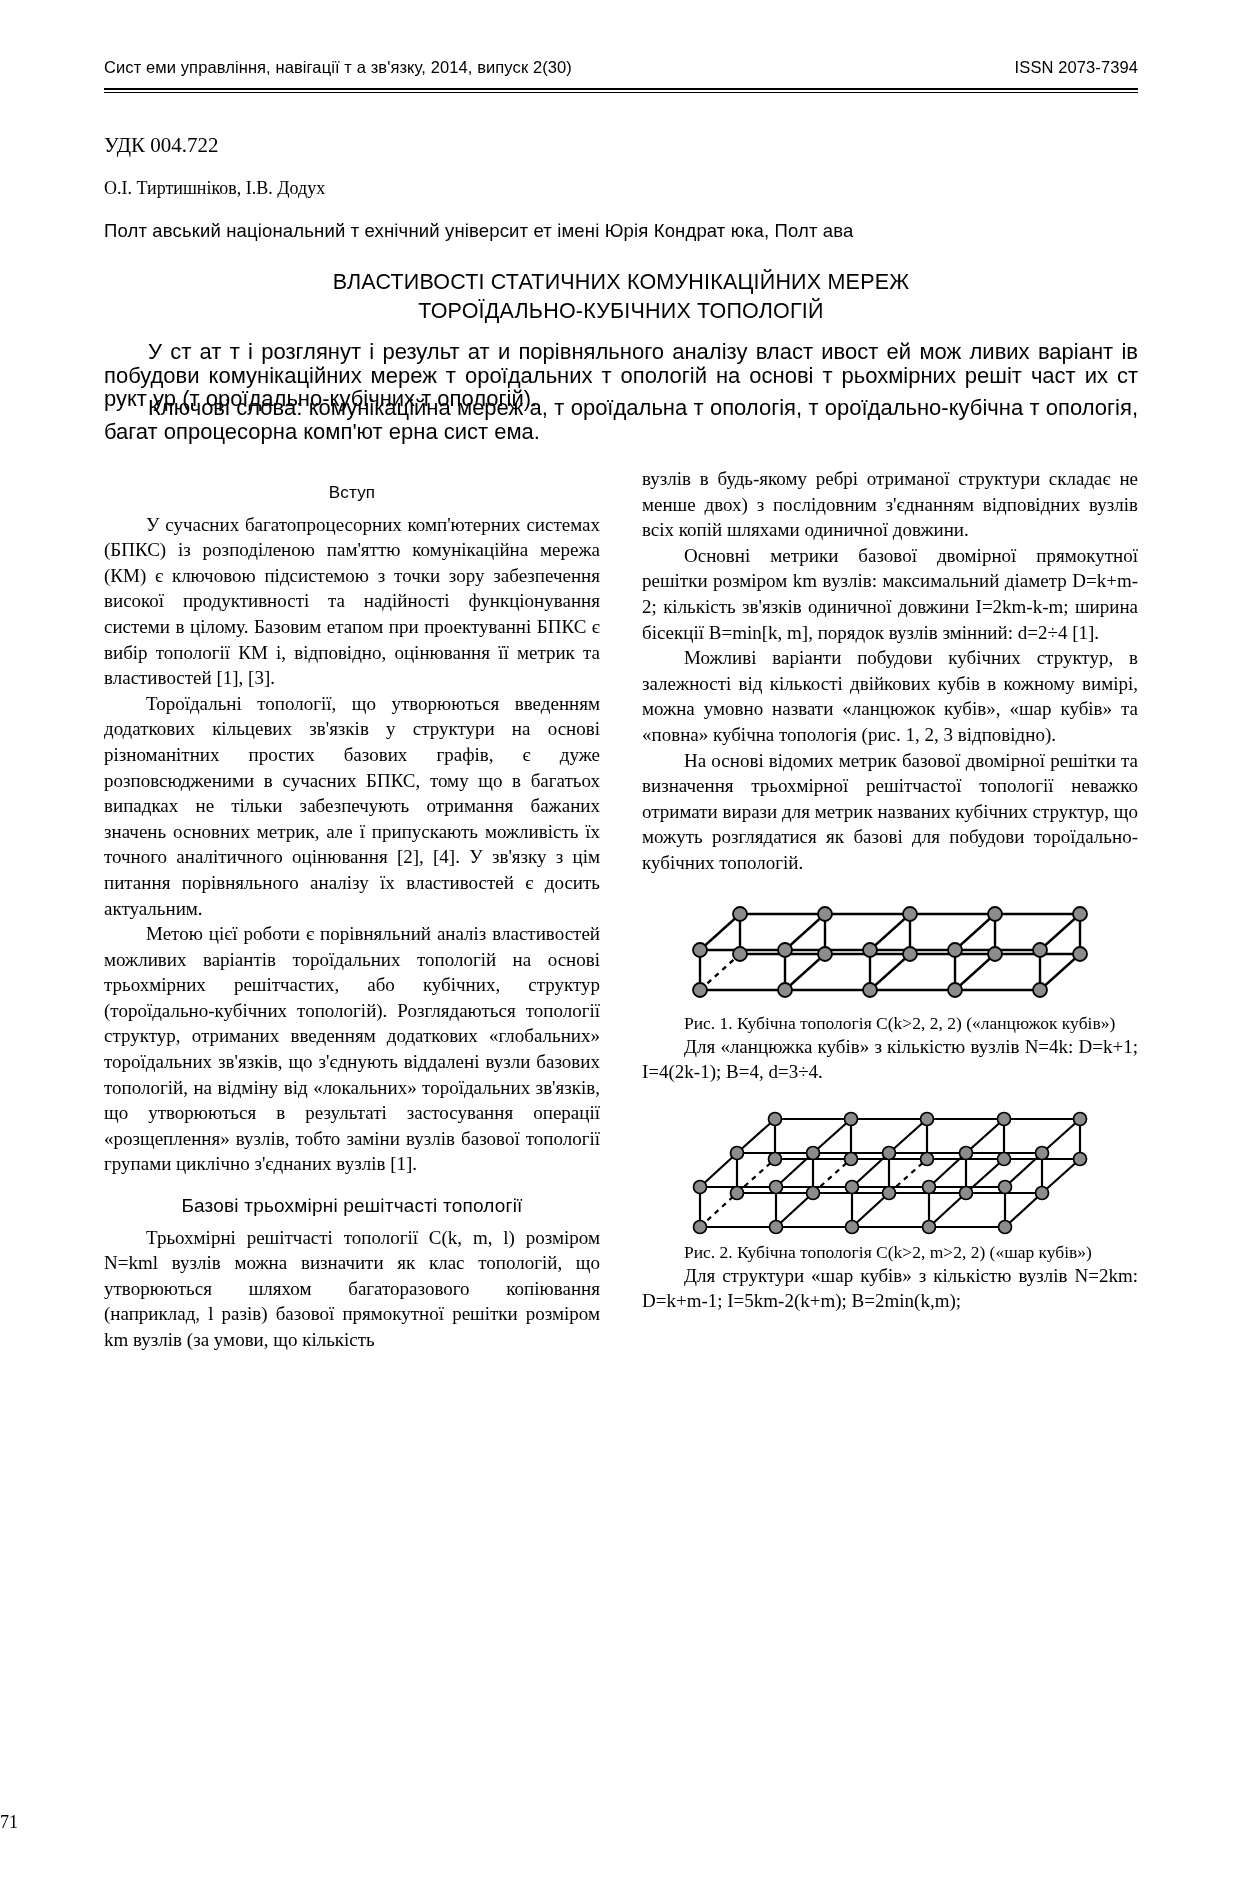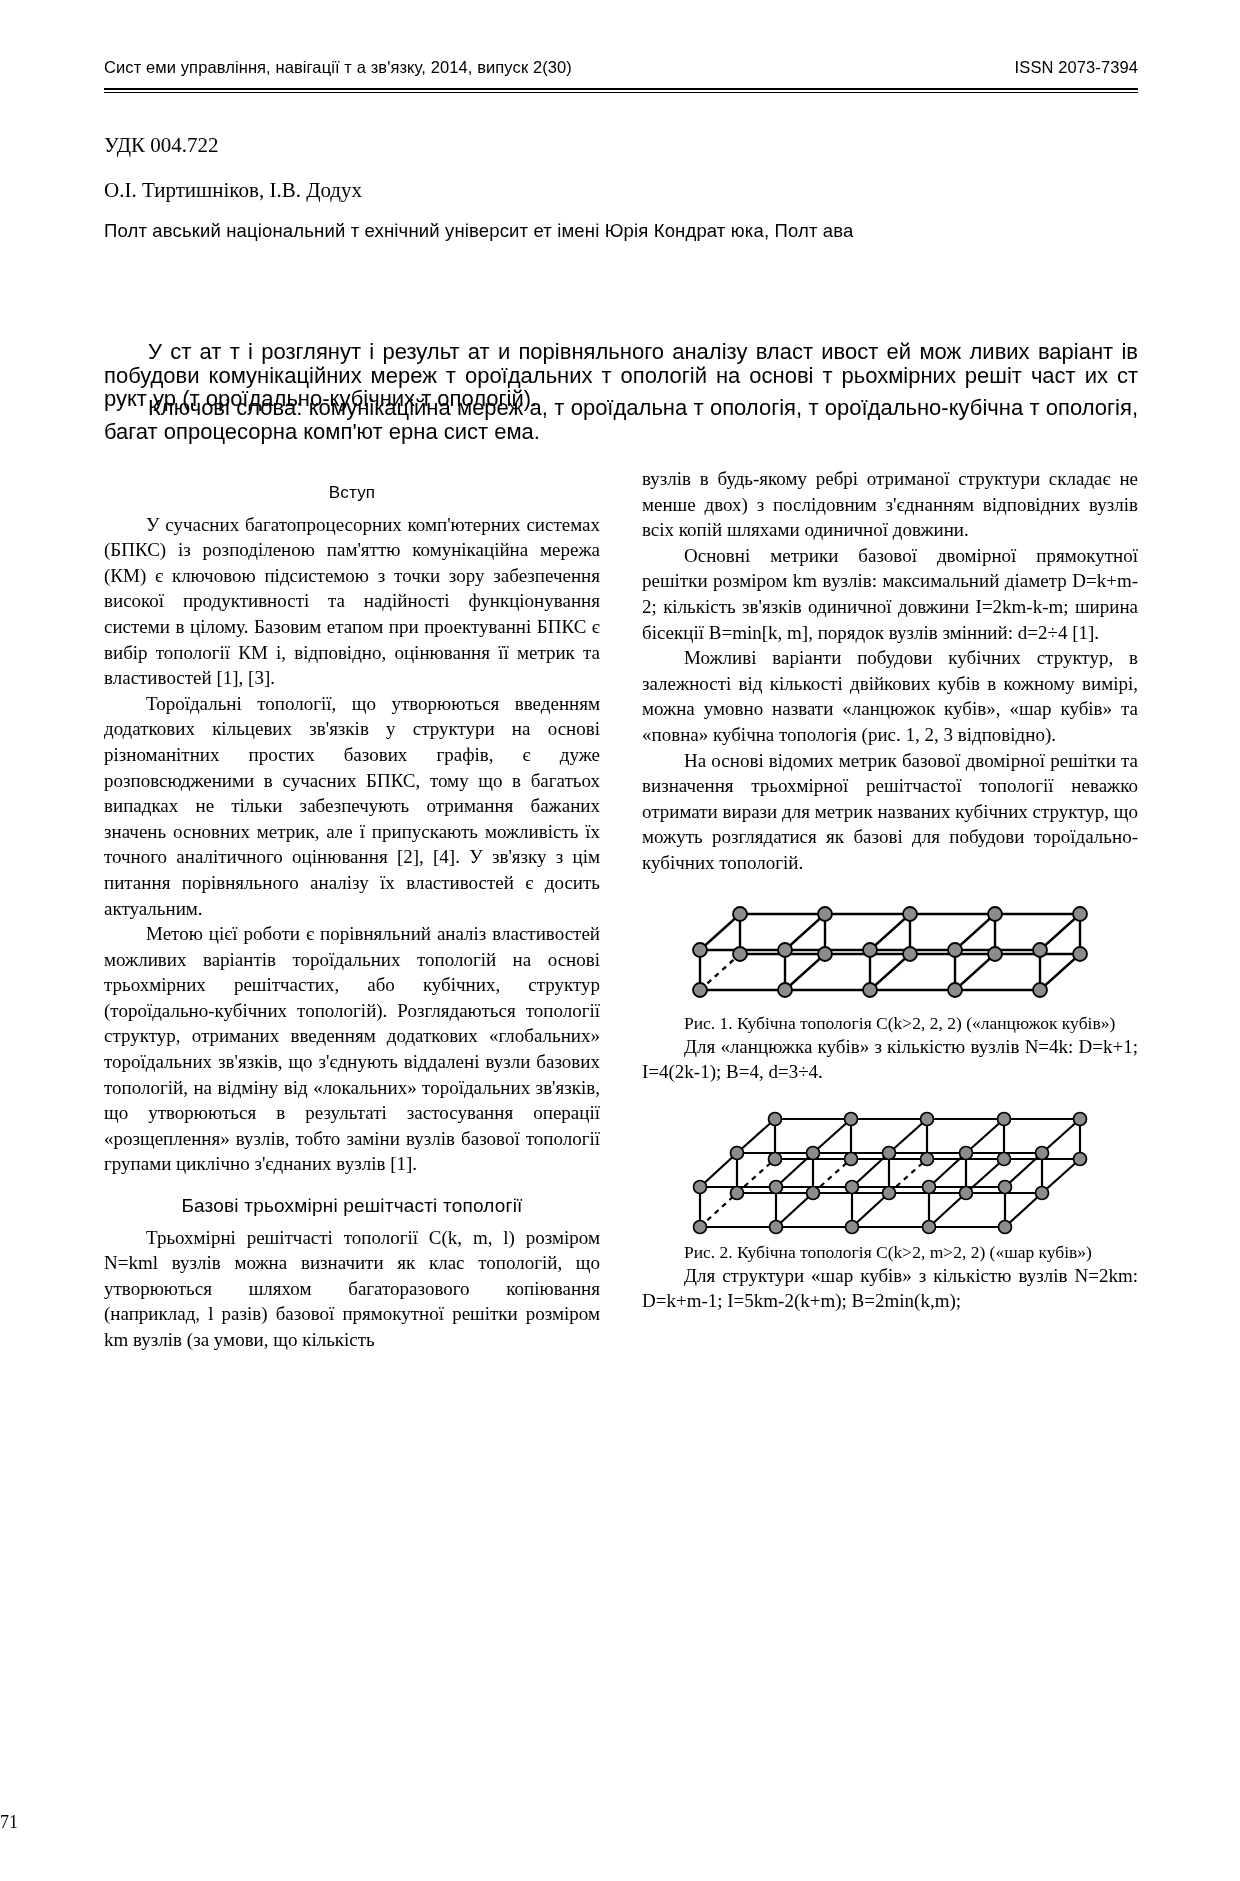--- a/index.html
+++ b/index.html
@@ -49,21 +49,21 @@
     left: 104px;
     top: 133px;
     font-family: "Liberation Serif", serif;
     font-size: 21px;
   }
   .authors {
     position: absolute;
     left: 104px;
     top: 178px;
     font-family: "Liberation Serif", serif;
-    font-size: 21px;
+    font-size: 18px;
   }
   .affiliation {
     position: absolute;
     left: 104px;
     top: 220px;
     width: 1034px;
     font-family: "Liberation Sans", sans-serif;
     font-size: 18.5px;
     letter-spacing: 0.15px;
   }
@@ -157,20 +157,24 @@
 
   <div class="running-head">
     <span>Сист еми управління, навігації т а зв'язку, 2014, випуск 2(30)</span>
     <span>ISSN 2073-7394</span>
   </div>
   <div class="rule"></div>
 
   <div class="udk">УДК 004.722</div>
   <div class="authors">О.І. Тиртишніков, І.В. Додух</div>
   <div class="affiliation">Полт авський національний т ехнічний університ ет  імені Юрія Кондрат юка, Полт ава</div>
+  <div class="doc-title">
+    <div>ВЛАСТИВОСТІ СТАТИЧНИХ КОМУНІКАЦІЙНИХ МЕРЕЖ</div>
+    <div>ТОРОЇДАЛЬНО-КУБІЧНИХ ТОПОЛОГІЙ</div>
+  </div>
   <div class="abstract">У ст ат т і розглянут і результ ат и порівняльного аналізу власт ивост ей мож ливих варіант ів побудови комунікаційних мереж  т ороїдальних т опологій на основі т рьохмірних решіт част их ст рукт ур (т ороїдально-кубічних т опологій).</div>
   <div class="keywords">Ключові слова: комунікаційна мереж а, т ороїдальна т опологія, т ороїдально-кубічна т опологія, багат опроцесорна комп'ют ерна сист ема.</div>
 
   <div class="col col-left">
     <h2 class="section-head">Вступ</h2>
     <p>У сучасних багатопроцесорних комп'ютерних системах (БПКС) із розподіленою пам'яттю комунікаційна мережа (КМ) є ключовою підсистемою з точки зору забезпечення високої продуктивності та надійності функціонування системи в цілому. Базовим етапом при проектуванні БПКС є вибір топології КМ і, відповідно, оцінювання її метрик та властивостей [1], [3].</p>
     <p>Тороїдальні топології, що утворюються введенням додаткових кільцевих зв'язків у структури на основі різноманітних простих базових графів, є дуже розповсюдженими в сучасних БПКС, тому що в багатьох випадках не тільки забезпечують отримання бажаних значень основних метрик, але ї припускають можливість їх точного аналітичного оцінювання [2], [4]. У зв'язку з цім питання порівняльного аналізу їх властивостей є досить актуальним.</p>
     <p>Метою цієї роботи є порівняльний аналіз властивостей можливих варіантів тороїдальних топологій на основі трьохмірних решітчастих, або кубічних, структур (тороїдально-кубічних топологій). Розглядаються топології структур, отриманих введенням додаткових «глобальних» тороїдальних зв'язків, що з'єднують віддалені вузли базових топологій, на відміну від «локальних» тороїдальних зв'язків, що утворюються в результаті застосування операції «розщеплення» вузлів, тобто заміни вузлів базової топології групами циклічно з'єднаних вузлів [1].</p>
     <h2 class="section-head small">Базові трьохмірні решітчасті топології</h2>
     <p>Трьохмірні решітчасті топології C(k, m, l) розміром N=kml вузлів можна визначити як клас топологій, що утворюються шляхом багаторазового копіювання (наприклад, l разів) базової прямокутної решітки розміром km вузлів (за умови, що кількість</p>

